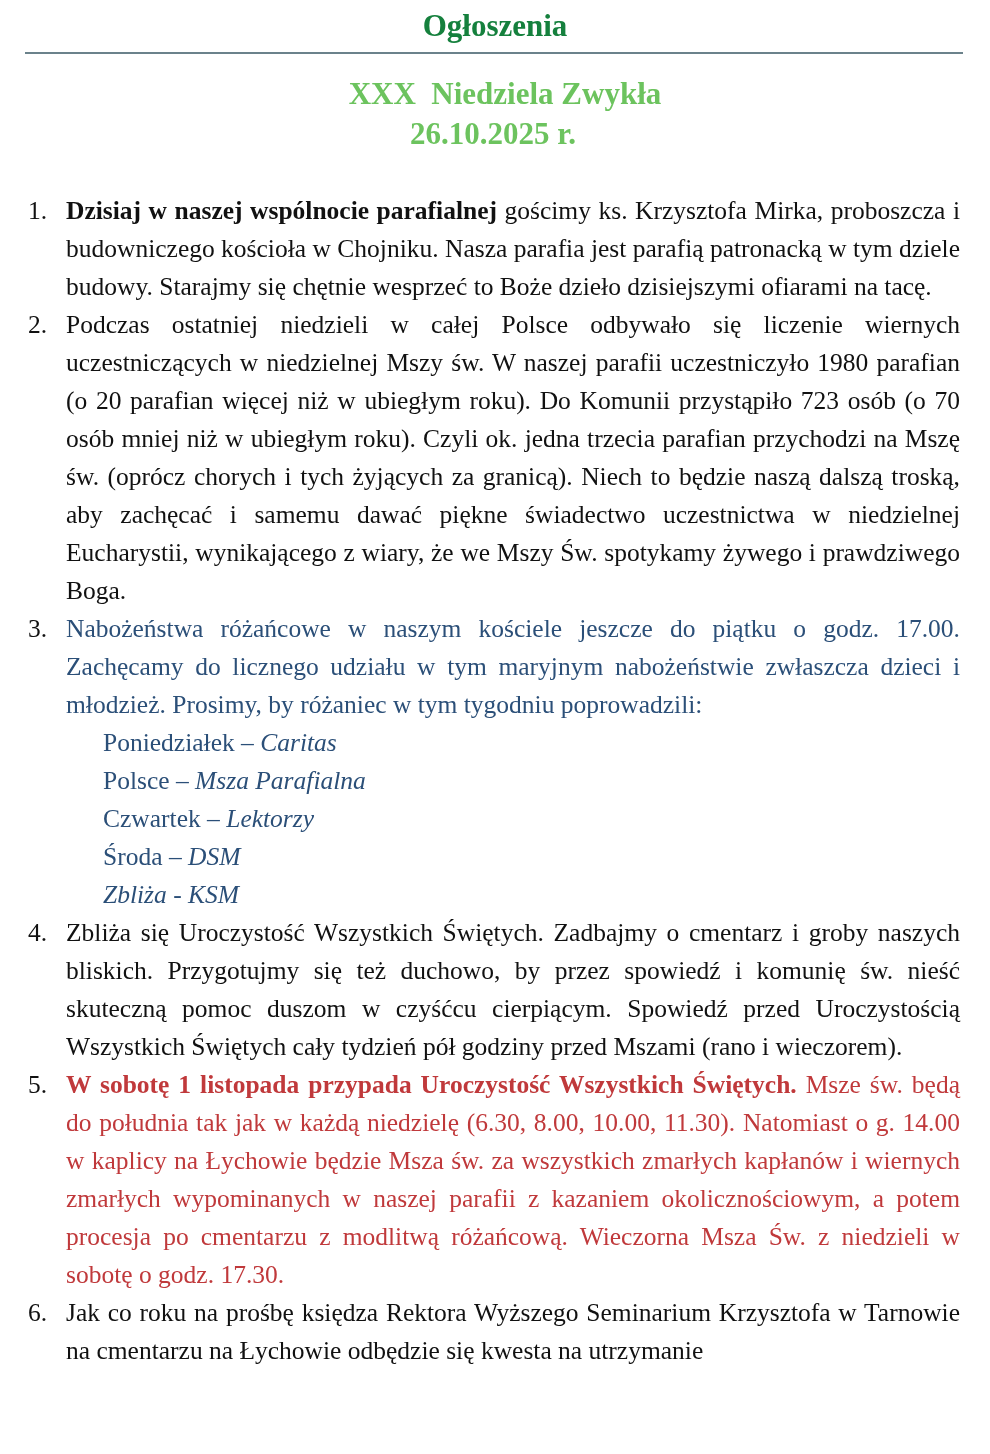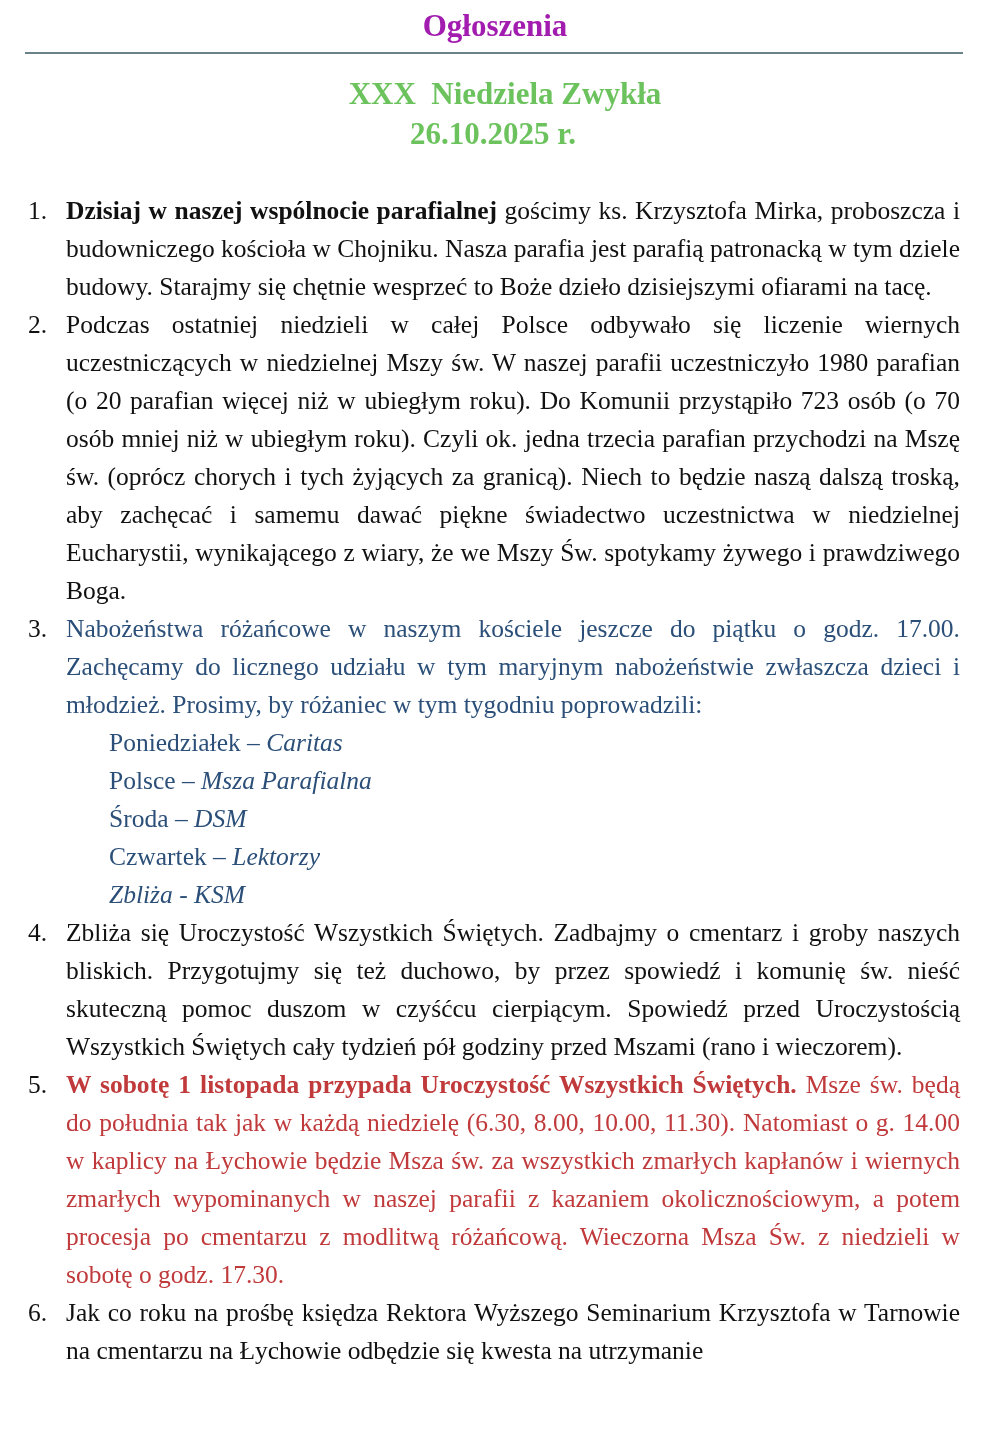--- a/index.html
+++ b/index.html
@@ -1,30 +1,30 @@
 <!DOCTYPE html>
 <html><head>
 <meta charset="utf-8">
 <style>
   html, body { margin: 0; padding: 0; background: #ffffff; }
   body { width: 990px; height: 1454px; overflow: hidden; position: relative;
          font-family: "Liberation Serif", "DejaVu Serif", serif; color: #111; }
   .header-title { position: absolute; top: 8px; left: 0; width: 990px; text-align: center;
-         font-size: 31px; font-weight: bold; color: #a21caf; }
+         font-size: 31px; font-weight: bold; color: #15803d; }
   .header-rule { position: absolute; top: 52px; left: 25px; width: 938px; height: 2px; background: #6b828b; }
   .sub-title { position: absolute; top: 74px; left: 0; width: 1010px; text-align: center;
          font-size: 31px; font-weight: bold; color: #6cc35e; line-height: 40px; }
   .list { position: absolute; top: 192px; left: 0; width: 990px; }
   .item { position: relative; padding-left: 66px; padding-right: 30px; font-size: 25.5px; line-height: 38px; text-align: justify; }
   .num { position: absolute; left: 28px; top: 0; color: #111; }
   .blue { color: #2b4f78; }
   .red { color: #c0393b; }
   .b { font-weight: bold; }
   .days { padding-left: 37px; }
-  .day { display: block; text-align: left; margin-left: 6px; }
+  .day { display: block; text-align: left; }
   .i { font-style: italic; }
 </style>
 </head>
 <body>
 
 <div class="header-title">Ogłoszenia</div>
 <div class="header-rule"></div>
 <div class="sub-title">
   <div style="white-space:pre">XXX  Niedziela Zwykła</div>
   <div style="padding-right:24px">26.10.2025 r.</div>
@@ -38,22 +38,22 @@
   <div class="item">
     <span class="num">2.</span>
     <span>Podczas ostatniej niedzieli w całej Polsce odbywało się liczenie wiernych uczestniczących w niedzielnej Mszy św. W naszej parafii uczestniczyło 1980 parafian (o 20 parafian więcej niż w ubiegłym roku). Do Komunii przystąpiło 723 osób (o 70 osób mniej niż w ubiegłym roku). Czyli ok. jedna trzecia parafian przychodzi na Mszę św. (oprócz chorych i tych żyjących za granicą). Niech to będzie naszą dalszą troską, aby zachęcać i samemu dawać piękne świadectwo uczestnictwa w niedzielnej Eucharystii, wynikającego z wiary, że we Mszy Św. spotykamy żywego i prawdziwego Boga.</span>
   </div>
   <div class="item blue">
     <span class="num">3.</span>
     <span>Nabożeństwa różańcowe w naszym kościele jeszcze do piątku o godz. 17.00. Zachęcamy do licznego udziału w tym maryjnym nabożeństwie zwłaszcza dzieci i młodzież. Prosimy, by różaniec w tym tygodniu poprowadzili:</span>
     <div class="days">
       <span class="day"><span>Poniedziałek</span><span> – </span><span class="i">Caritas</span></span>
       <span class="day"><span>Polsce</span><span class="i"> – </span><span class="i">Msza Parafialna</span></span>
+      <span class="day"><span>Czwartek</span><span> – </span><span class="i">Lektorzy</span></span>
       <span class="day"><span>Środa</span><span> – </span><span class="i">DSM</span></span>
-      <span class="day"><span>Czwartek</span><span> – </span><span class="i">Lektorzy</span></span>
       <span class="day i"><span>Zbliża</span><span> - </span><span>KSM</span></span>
     </div>
   </div>
   <div class="item">
     <span class="num">4.</span>
     <span>Zbliża się Uroczystość Wszystkich Świętych. Zadbajmy o cmentarz i groby naszych bliskich. Przygotujmy się też duchowo, by przez spowiedź i komunię św. nieść skuteczną pomoc duszom w czyśćcu cierpiącym. Spowiedź przed Uroczystością Wszystkich Świętych cały tydzień pół godziny przed Mszami (rano i wieczorem).</span>
   </div>
   <div class="item red">
     <span class="num">5.</span>
     <span class="b">W sobotę 1 listopada przypada Uroczystość Wszystkich Świętych.</span><span> Msze św. będą do południa tak jak w każdą niedzielę (6.30, 8.00, 10.00, 11.30). Natomiast o g. 14.00 w kaplicy na Łychowie będzie Msza św. za wszystkich zmarłych kapłanów i wiernych zmarłych wypominanych w naszej parafii z kazaniem okolicznościowym, a potem procesja po cmentarzu z modlitwą różańcową. Wieczorna Msza Św. z niedzieli w sobotę o godz. 17.30.</span>

